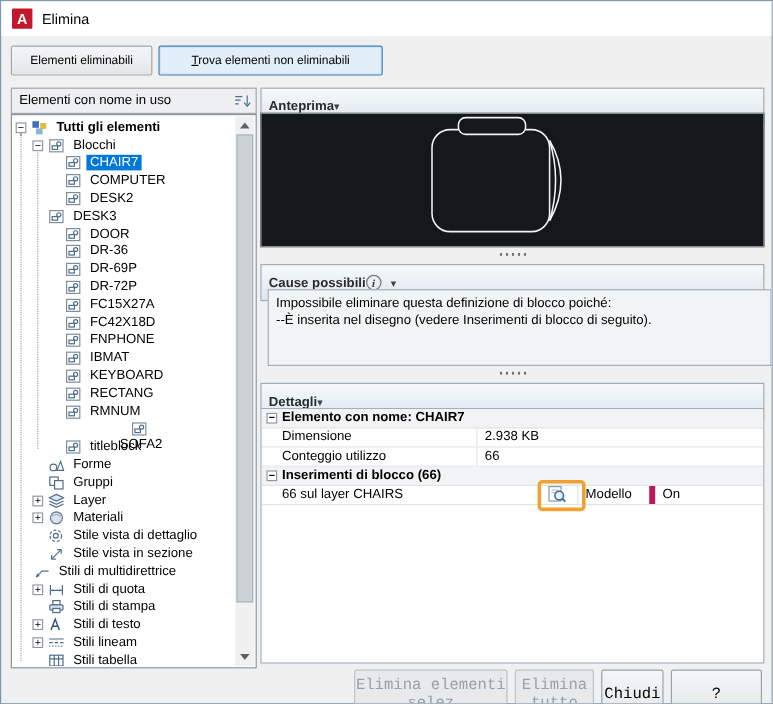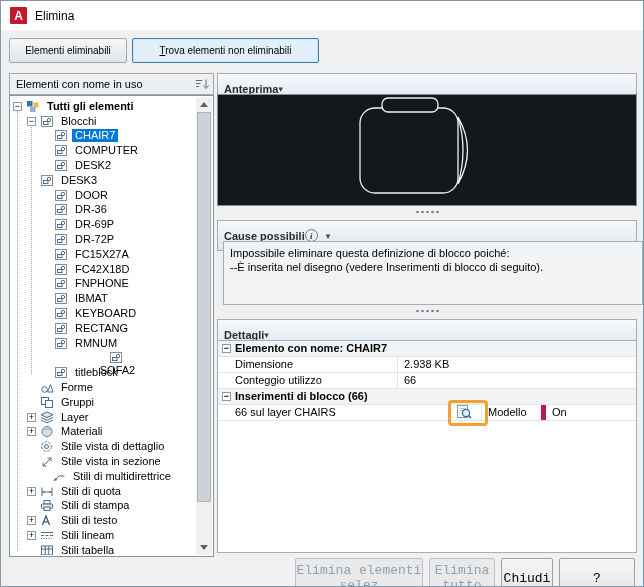--- a/index.html
+++ b/index.html
@@ -364,21 +364,21 @@
           <div class="trow" style="padding-left: 16px;">
             <span class="exp-spacer"></span>
             <span class="ticon">
               <svg viewBox="0 0 14 13">
                 <path d="M3 11 L11 3" stroke="#4f6d8c" fill="none"></path>
                 <path d="M3 11 V7.5 M11 3 V6.5 M3 11 H6.5 M11 3 H7.5" stroke="#4f6d8c" fill="none"></path>
               </svg>
             </span>
             <span class="tlabel">Stile vista in sezione</span>
           </div>
-          <div class="trow" style="padding-left: 28px;">
+          <div class="trow" style="padding-left: 4px;">
             <span class="exp-spacer"></span>
             <span class="ticon">
               <svg viewBox="0 0 14 13">
                 <path d="M2 11 L7 6 H12.5" fill="none" stroke="#4f6d8c"></path>
                 <path d="M2 11 L5.2 10.1 L2.9 7.8 Z" fill="#4f6d8c"></path>
               </svg>
             </span>
             <span class="tlabel">Stili di multidirettrice</span>
           </div>
           <div class="trow" style="padding-left: 16px;">

